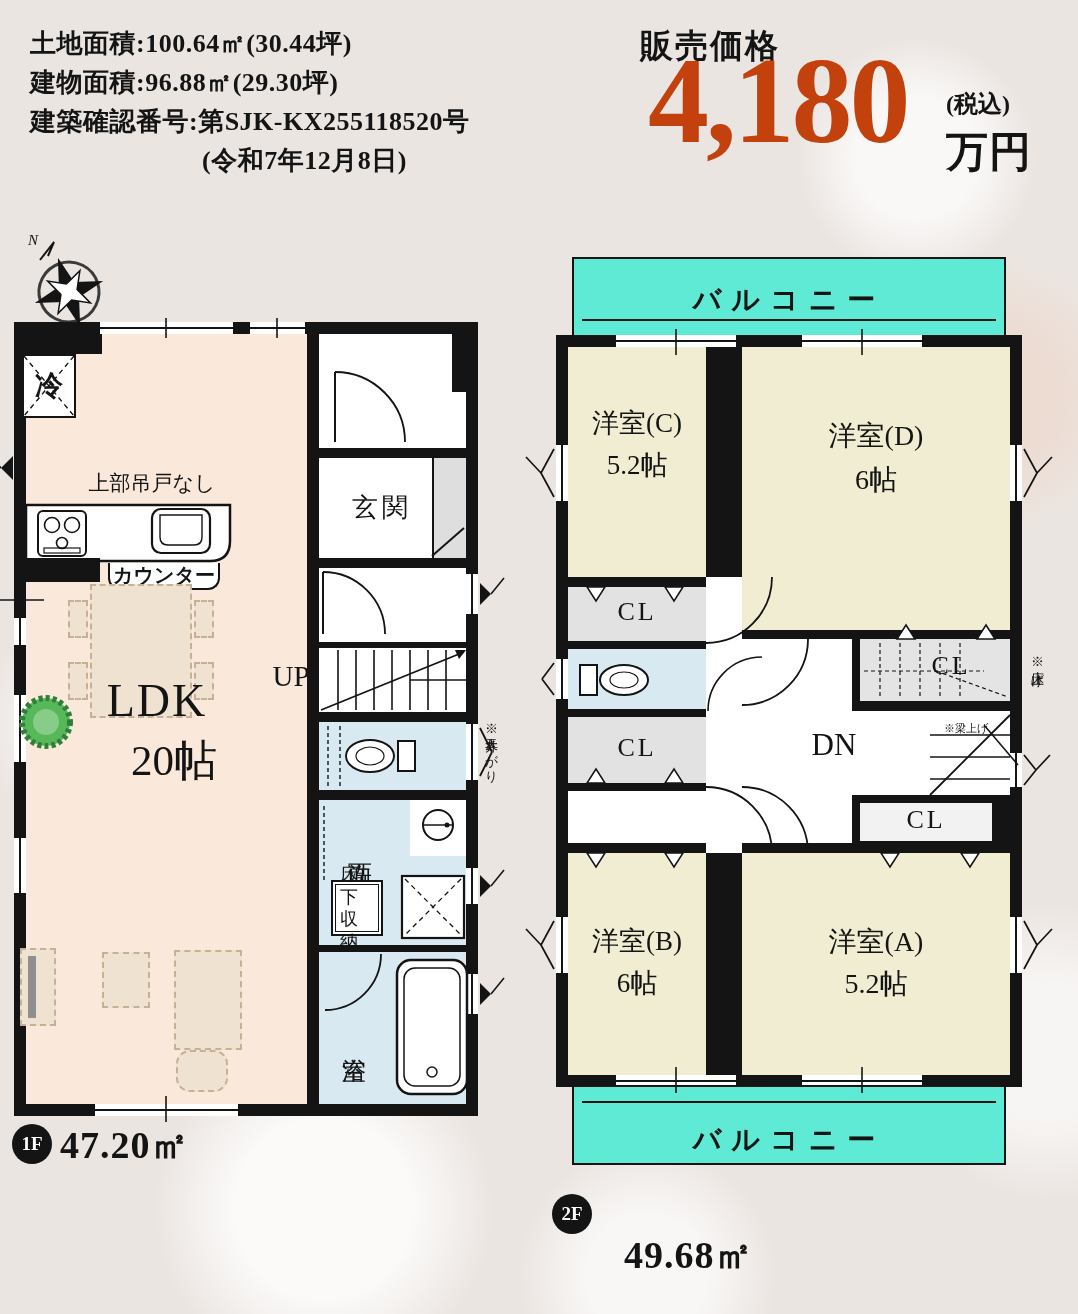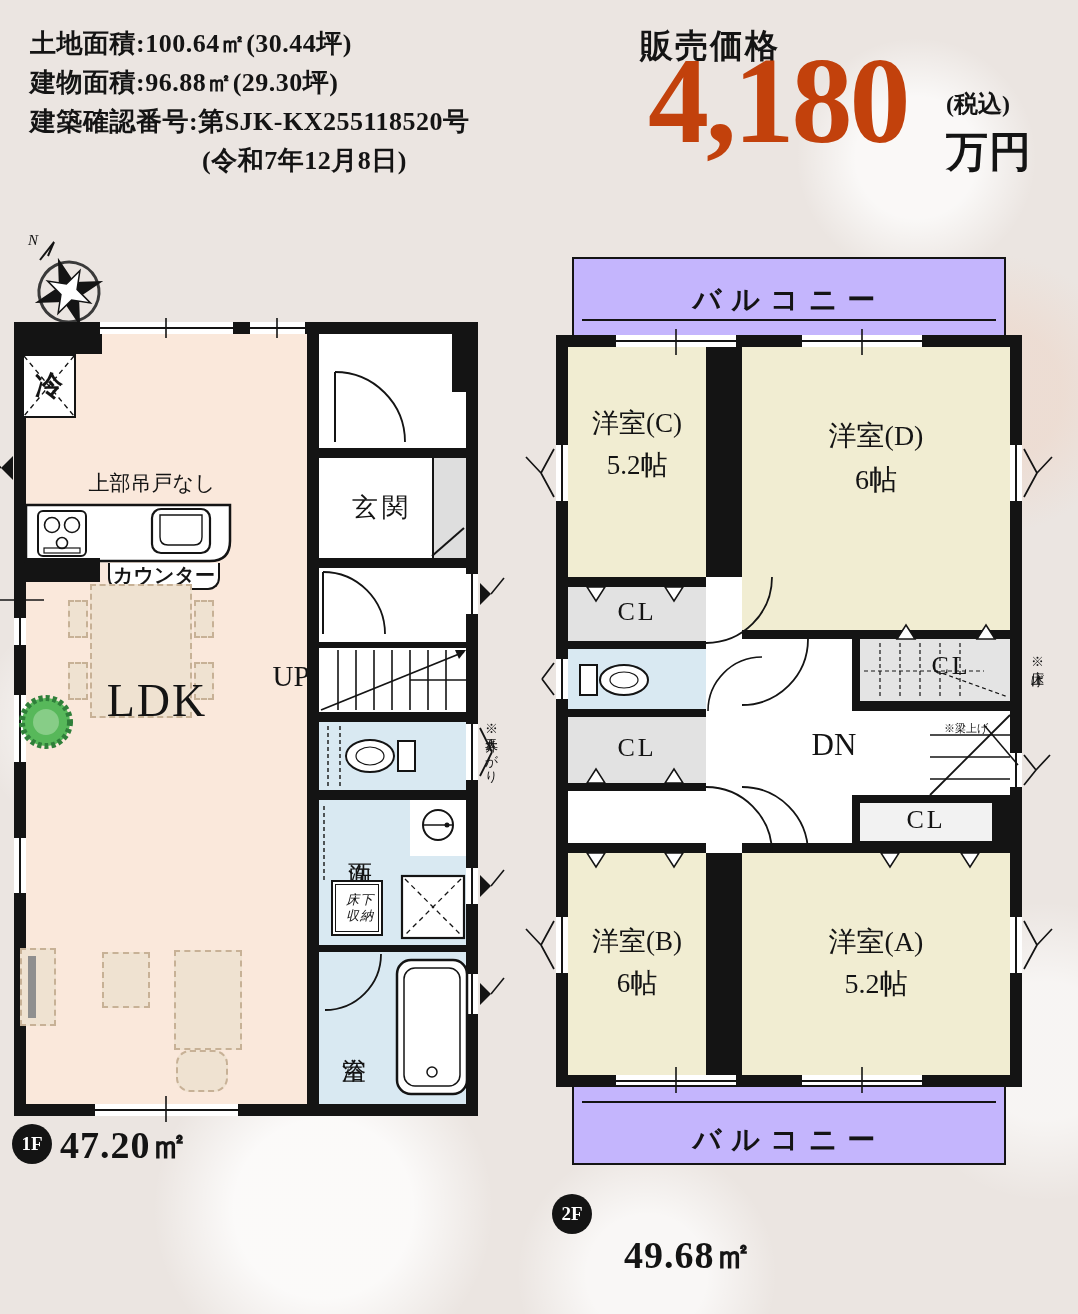--- a/index.html
+++ b/index.html
@@ -32,21 +32,21 @@
   .peach{background:#FAE8DB;}
   .cream{background:#F1EDD2;}
   .blue{background:#D9E9F2;}
   .gray{background:#E2E2E2;}
   .white{background:#FFFFFF;}
   .winh{position:absolute;background:linear-gradient(to bottom,#fff 42%,#141414 42%,#141414 58%,#fff 58%);}
   .winv{position:absolute;background:linear-gradient(to right,#fff 42%,#141414 42%,#141414 58%,#fff 58%);}
   .rlabel{position:absolute;text-align:center;font-weight:400;color:#141414;}
   .vtext{writing-mode:vertical-rl;text-orientation:upright;}
   .dash{position:absolute;background:#EFE2D1;border:2px dashed #C7B196;box-sizing:border-box;}
-  .balcony{position:absolute;background:#c4b5fd;border:2.5px solid #141414;box-sizing:border-box;}
+  .balcony{position:absolute;background:#5eead4;border:2.5px solid #141414;box-sizing:border-box;}
   .rail-b{position:absolute;left:8px;right:8px;bottom:5px;height:9px;border-top:2px solid #141414;}
   .rail-t{position:absolute;left:8px;right:8px;top:5px;height:9px;border-bottom:2px solid #141414;}
   .bal-label{position:absolute;left:0;right:0;text-align:center;font-size:28px;font-weight:600;letter-spacing:10px;}
   .badge{position:absolute;width:40px;height:40px;border-radius:50%;background:#141414;color:#fff;
          display:flex;align-items:center;justify-content:center;font-size:19px;font-weight:700;}
   .areaT{position:absolute;font-size:38px;font-weight:700;letter-spacing:1px;}
   .box-border{position:absolute;background:#fff;border:2px solid #141414;box-sizing:border-box;}
   .note{position:absolute;font-size:13px;color:#141414;letter-spacing:1px;}
   svg{position:absolute;overflow:visible;}
 </style>
@@ -119,26 +119,27 @@
   <div class="dash" style="left:54px;top:340px;width:20px;height:38px;"></div>
   <div class="dash" style="left:180px;top:278px;width:20px;height:38px;"></div>
   <div class="dash" style="left:180px;top:340px;width:20px;height:38px;"></div>
   <div class="dash" style="left:6px;top:626px;width:36px;height:78px;"></div>
   <div class="abs" style="left:14px;top:634px;width:8px;height:62px;background:#8f8f8f;"></div>
   <div class="dash" style="left:88px;top:630px;width:48px;height:56px;"></div>
   <div class="dash" style="left:160px;top:628px;width:68px;height:100px;"></div>
   <div class="dash" style="left:162px;top:728px;width:52px;height:42px;border-radius:14px;"></div>
 
   <div class="rlabel" style="left:78px;top:352px;width:130px;font-size:46px;letter-spacing:2px;">LDK</div>
+  <div class="rlabel" style="left:95px;top:410px;width:130px;font-size:43px;">20帖</div>
   <div class="rlabel" style="left:330px;top:168px;width:76px;font-size:26px;letter-spacing:4px;">玄関</div>
   <div class="rlabel" style="left:252px;top:338px;width:50px;font-size:29px;">UP</div>
   <div class="rlabel vtext" style="left:330px;top:490px;height:64px;font-size:24px;">洗面</div>
   <div class="box-border" style="left:317px;top:558px;width:52px;height:56px;display:flex;align-items:center;justify-content:center;">
     <div style="border:1px solid #141414;width:42px;height:46px;display:flex;align-items:center;justify-content:center;">
-      <span style="width:34px;font-size:13px;line-height:1.25;letter-spacing:1px;text-align:right;display:inline-block;font-style:italic;">床下収納</span>
+      <span style="width:34px;font-size:18px;line-height:1.25;letter-spacing:1px;text-align:left;display:inline-block;">床下収納</span>
     </div>
   </div>
   <div class="rlabel" style="left:396px;top:568px;width:46px;font-size:29px;">洗</div>
   <div class="rlabel vtext" style="left:324px;top:682px;height:70px;font-size:24px;">浴室</div>
   <div class="note vtext" style="left:468px;top:392px;height:116px;">※天井さがり</div>
 
   <svg width="464" height="794" viewBox="0 0 464 794" style="left:0;top:0;">
 
     <path d="M12,183 H216 V219 Q216,239 196,239 H12 Z" fill="#fff" stroke="#141414" stroke-width="2.5"></path>
     <rect x="24" y="189" width="48" height="45" rx="5" fill="#fff" stroke="#141414" stroke-width="2"></rect>

